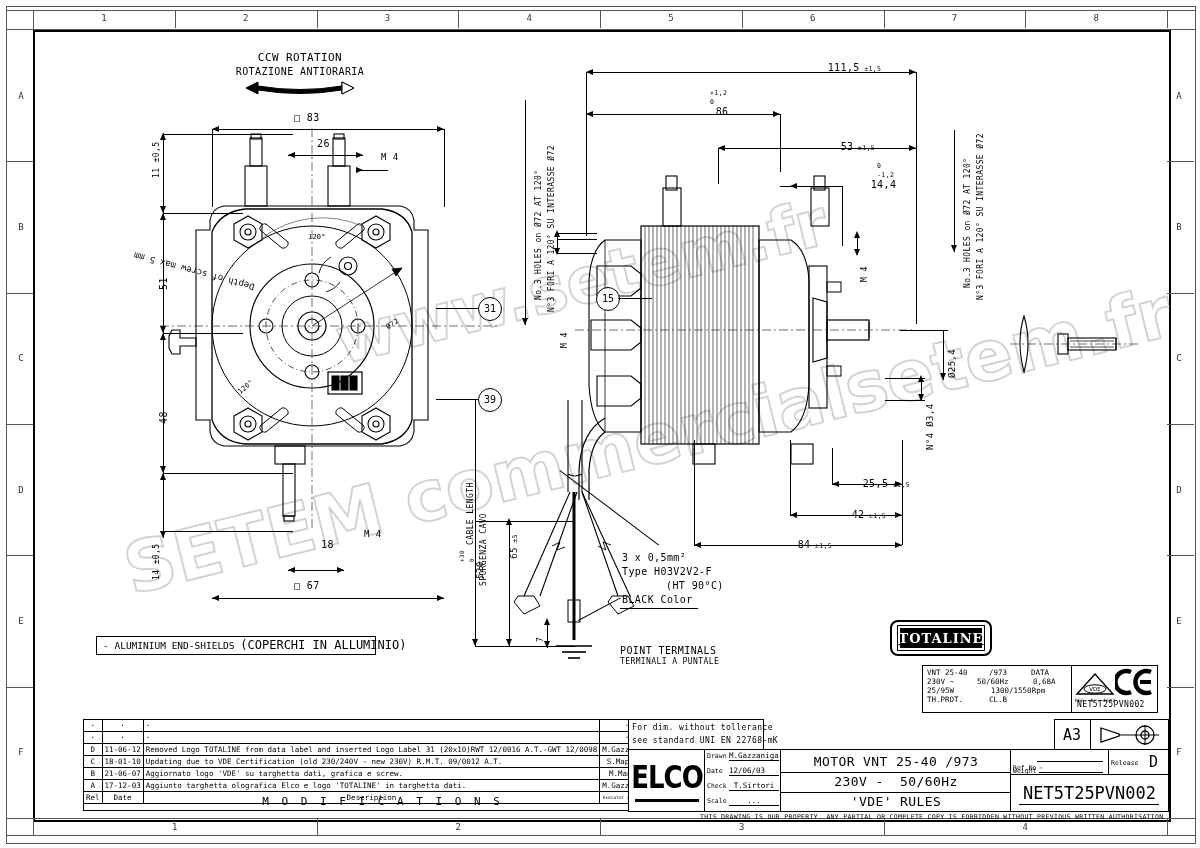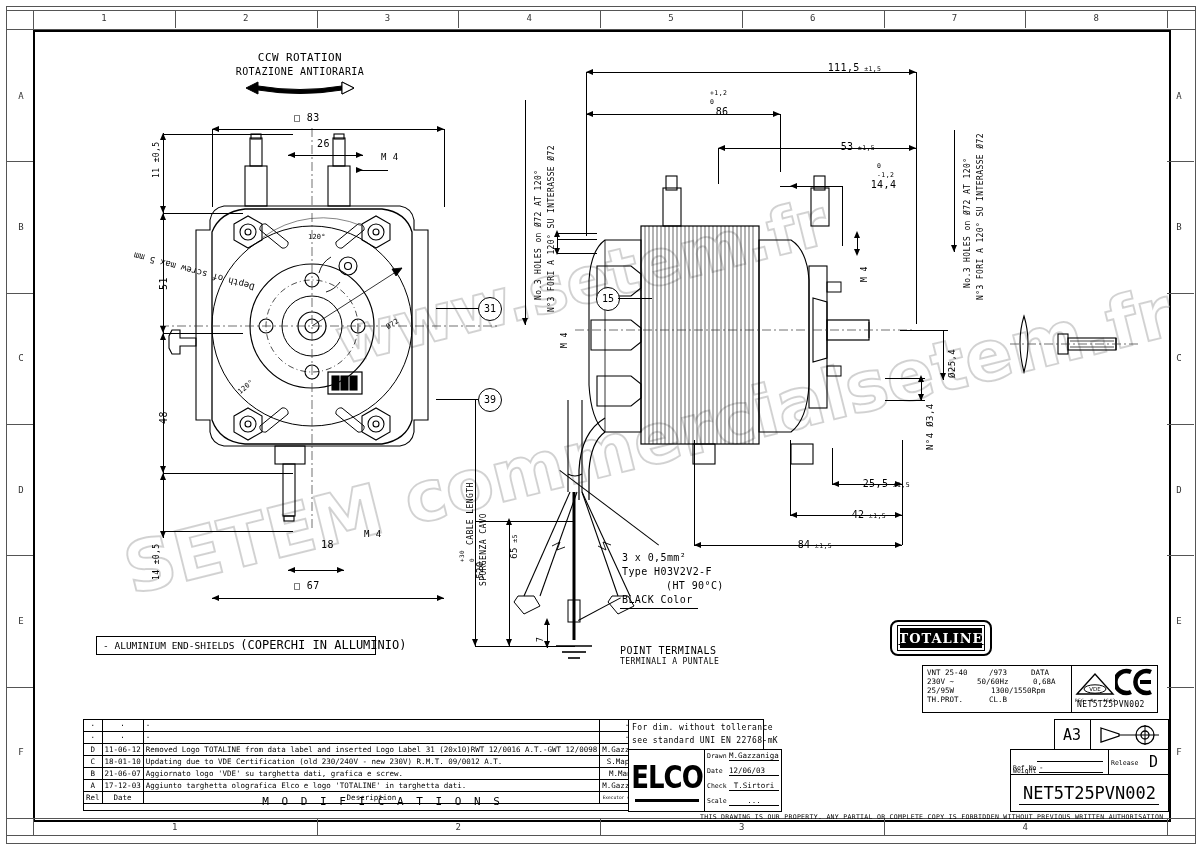--- a/index.html
+++ b/index.html
@@ -720,20 +720,25 @@
     <div class="lbl" style="left:2px;top:2px;">Drawn</div>
     <div class="val" style="left:24px;top:1px;border-bottom:1px solid #000;width:50px;">M.Gazzaniga</div>
     <div class="lbl" style="left:2px;top:17px;">Date</div>
     <div class="val" style="left:24px;top:16px;border-bottom:1px solid #000;width:50px;text-align:left;">12/06/03</div>
     <div class="lbl" style="left:2px;top:32px;">Check</div>
     <div class="val" style="left:24px;top:31px;border-bottom:1px solid #000;width:50px;text-align:center;">T.Sirtori</div>
     <div class="lbl" style="left:2px;top:47px;">Scale</div>
     <div class="val" style="left:24px;top:46px;border-bottom:1px solid #000;width:50px;text-align:center;">...</div>
   </div>
 
+  <div class="tb" style="left:780px;top:749px;width:230px;height:61px;">
+    <div class="t s13 c" style="left:0;top:4px;width:230px;border-bottom:1px solid #000;padding-bottom:3px;">MOTOR VNT 25-40 /973</div>
+    <div class="t s13 c" style="left:0;top:24px;width:230px;border-bottom:1px solid #000;padding-bottom:3px;">230V -  50/60Hz</div>
+    <div class="t s13 c" style="left:0;top:44px;width:230px;">'VDE' RULES</div>
+  </div>
 
   <div class="tb" style="left:1010px;top:749px;width:98px;height:25px;">
     <div class="lbl" style="left:2px;top:17px;">Weight</div>
     <div class="ul" style="left:26px;top:2px;width:66px;height:9px;"></div>
     <div class="lbl" style="left:2px;top:14px;">Ref.No</div>
     <div class="val" style="left:28px;top:13px;border-bottom:1px solid #000;width:64px;">-</div>
   </div>
 
   <div class="tb" style="left:1108px;top:749px;width:59px;height:25px;">
     <div class="lbl" style="left:2px;top:9px;">Release</div>

